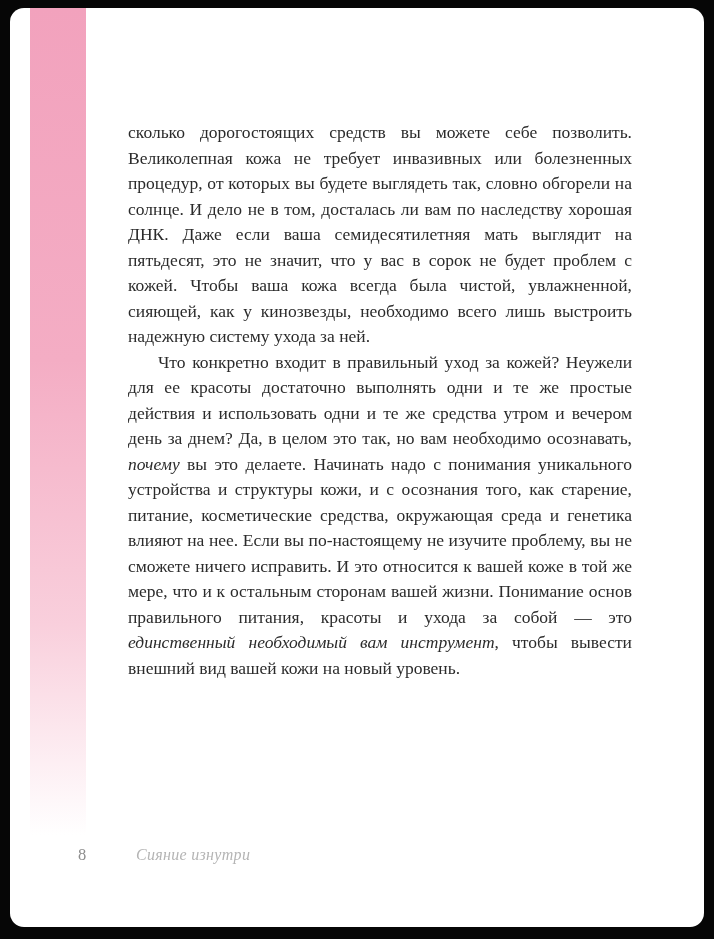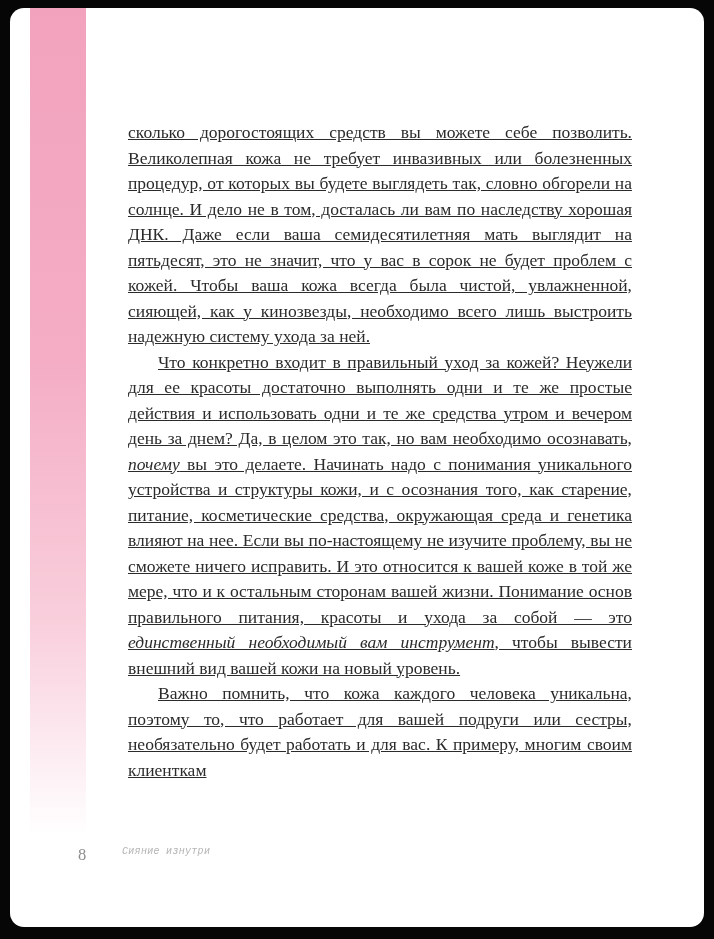--- a/index.html
+++ b/index.html
@@ -43,21 +43,20 @@
   }
   .text-block {
     position: absolute;
     left: 118px;
     top: 112px;
     width: 504px;
     color: var(--text-color, #2b2b2b);
     font-size: 17.5px;
     line-height: 25.5px;
     text-align: justify;
-    text-decoration: underline;
   }
   .para {
     margin: 0;
     padding: 0;
   }
   .para.indent {
     text-indent: 30px;
   }
   .para em {
     font-style: italic;
@@ -71,40 +70,38 @@
   }
   .page-number {
     position: absolute;
     left: 68px;
     top: 0;
     font-size: 16.5px;
     color: var(--footer-number-color, #8d8d8d);
   }
   .running-title {
     position: absolute;
-    left: 112px;
+    left: 126px;
     top: 1px;
-    font-size: 10px;
+    font-size: 16px;
     font-style: italic;
     color: var(--footer-title-color, #b4b4b4);
     letter-spacing: 0.3px;
-    font-family: Liberation Mono, monospace;
   }
 </style>
 </head>
 <body>
 
 <div class="frame">
   <div class="page">
     <div class="pink-stripe"></div>
 
     <div class="text-block">
         <p class="para"><span>сколько дорогостоящих средств вы можете себе позволить. Великолепная кожа не требует инвазивных или болезненных процедур, от которых вы будете выглядеть так, словно обгорели на солнце. И дело не в том, досталась ли вам по наследству хорошая ДНК. Даже если ваша семидесятилетняя мать выглядит на пятьдесят, это не значит, что у вас в сорок не будет проблем с кожей. Чтобы ваша кожа всегда была чистой, увлажненной, сияющей, как у кинозвезды, необходимо всего лишь выстроить надежную систему ухода за ней.</span></p>
         <p class="para indent"><span>Что конкретно входит в правильный уход за кожей? Неужели для ее красоты достаточно выполнять одни и те же простые действия и использовать одни и те же средства утром и вечером день за днем? Да, в целом это так, но вам необходимо осознавать, </span><em>почему</em><span> вы это делаете. Начинать надо с понимания уникального устройства и структуры кожи, и с осознания того, как старение, питание, косметические средства, окружающая среда и генетика влияют на нее. Если вы по-настоящему не изучите проблему, вы не сможете ничего исправить. И это относится к вашей коже в той же мере, что и к остальным сторонам вашей жизни. Понимание основ правильного питания, красоты и ухода за собой — это </span><em>единственный необходимый вам инструмент</em><span>, чтобы вывести внешний вид вашей кожи на новый уровень.</span></p>
-        <p class="para indent"><span>Важно помнить, что кожа каждого человека уникальна, поэтому то, что работает для вашей подруги или сестры, необязательно будет работать и для вас. К примеру, многим своим клиенткам</span></p>
       </div>
 
     <div class="footer">
       <span class="page-number">8</span>
       <span class="running-title">Сияние изнутри</span>
     </div>
   </div>
 </div>
 
 </body></html>

